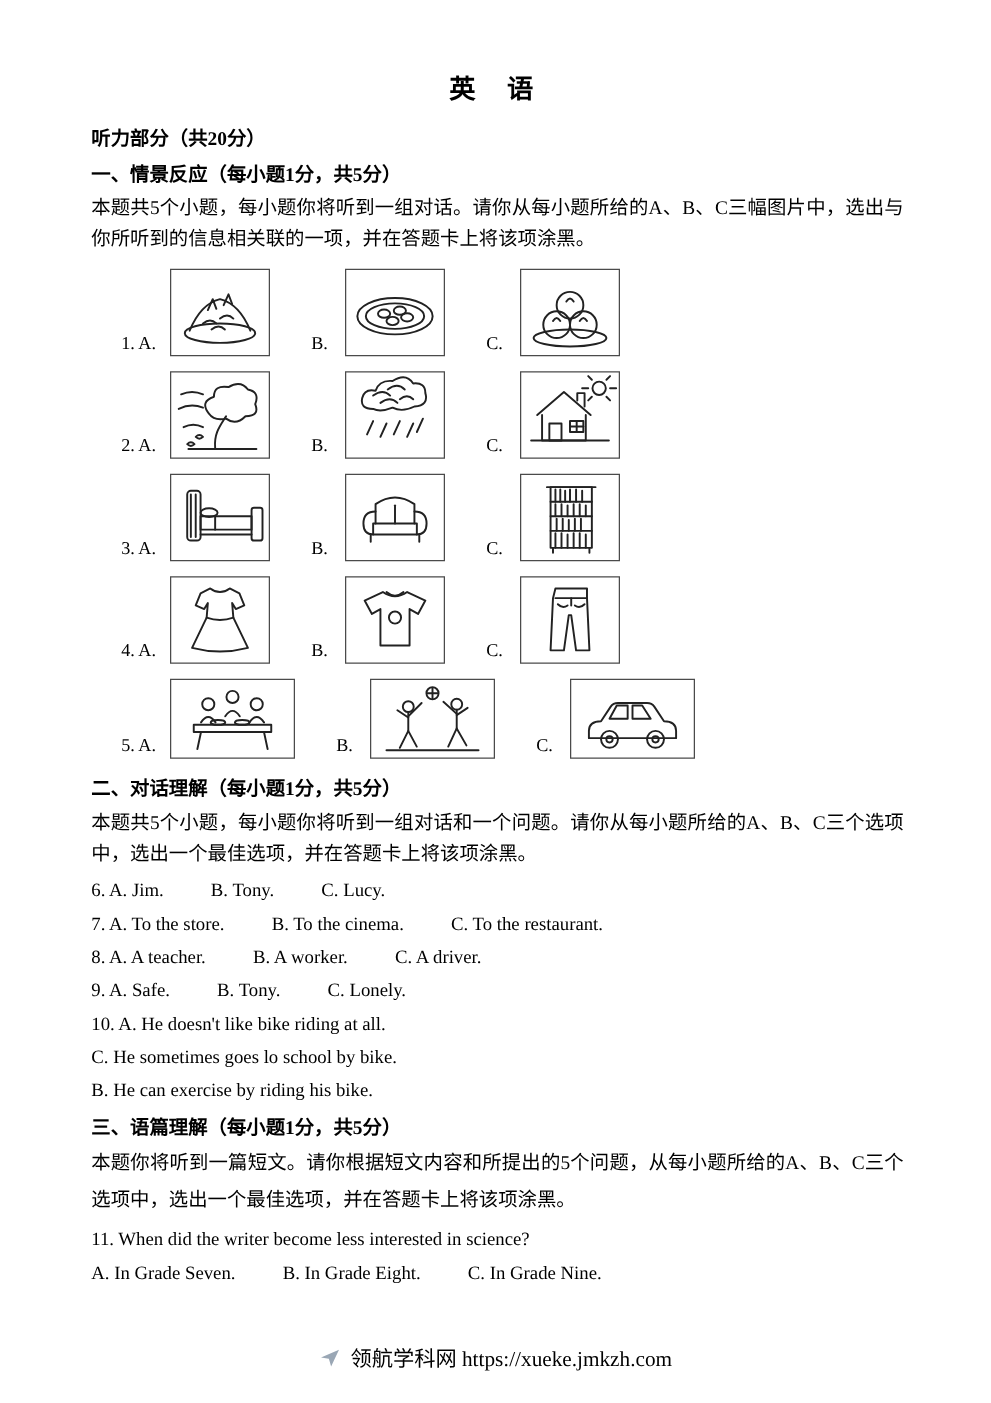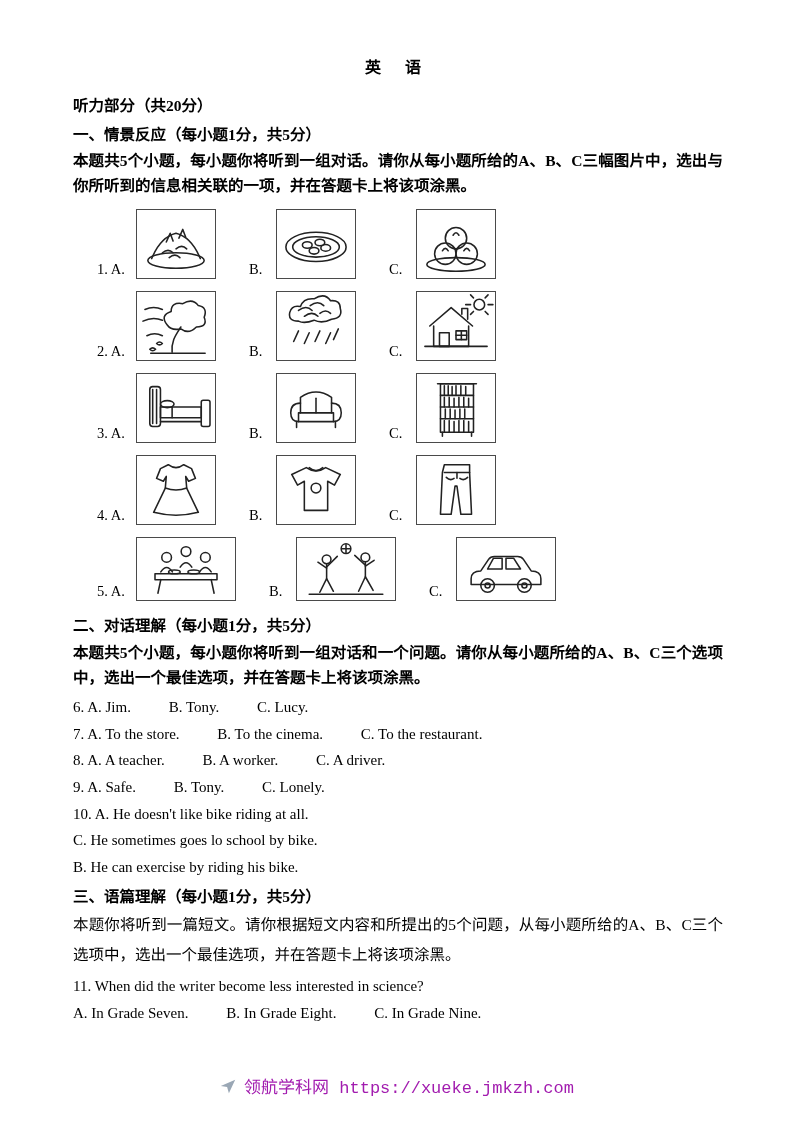--- a/index.html
+++ b/index.html
@@ -9,29 +9,29 @@
     width:793px; height:1122px;
     margin:0 auto;
     background:#fff;
     color:#000;
     font-family:"Liberation Serif","DejaVu Serif",serif;
     overflow:hidden;
   }
   .content { padding:54px 70px 0 73px; }
   .doc-title {
     text-align:center;
-    font-size:16px;
+    font-size:21px;
     font-weight:bold;
     letter-spacing:10px;
     margin-bottom:16px;
   }
   .bold-line { font-weight:bold; font-size:15.5px; line-height:1.6; }
   .section-heading { font-weight:bold; font-size:15.5px; line-height:1.7; margin-top:3px; }
   .instr {
-    font-weight:bold;
+    font-weight:normal;
     font-size:15.5px;
     line-height:1.62;
     text-align:justify;
     margin-bottom:4px;
   }
   .instr.normal { font-weight:normal; line-height:1.9; }
   .q-line { font-size:15px; line-height:1.78; }
   .opt-seg { display:inline-block; }
   .opt-seg + .opt-seg { margin-left:34px; }
   .img-row { display:flex; align-items:flex-end; margin:11px 0 12px; }
@@ -43,23 +43,23 @@
     border:1px solid #4a4a4a;
     display:inline-flex; align-items:center; justify-content:center;
     background:#fff;
   }
   .img-row.wide .img-box { width:100px; height:64px; }
   .img-box svg { width:100%; height:100%; display:block; }
   .sketch { fill:none; stroke:#222; stroke-width:1.6; stroke-linecap:round; stroke-linejoin:round; }
   .footer {
     position:absolute; left:0; right:0; bottom:24px;
     display:flex; align-items:center; justify-content:center; gap:7px;
-    color:#a21caf;
+    color:#000000;
     font-size:17px;
-    font-family:Liberation Mono, monospace;
+    font-family:Liberation Serif, serif;
   }
   .footer .logo { width:18px; height:18px; display:inline-block; }
 </style>
 </head>
 <body>
 
 <div class="page">
   <div class="content">
 
     <div class="doc-title">英  语</div>

